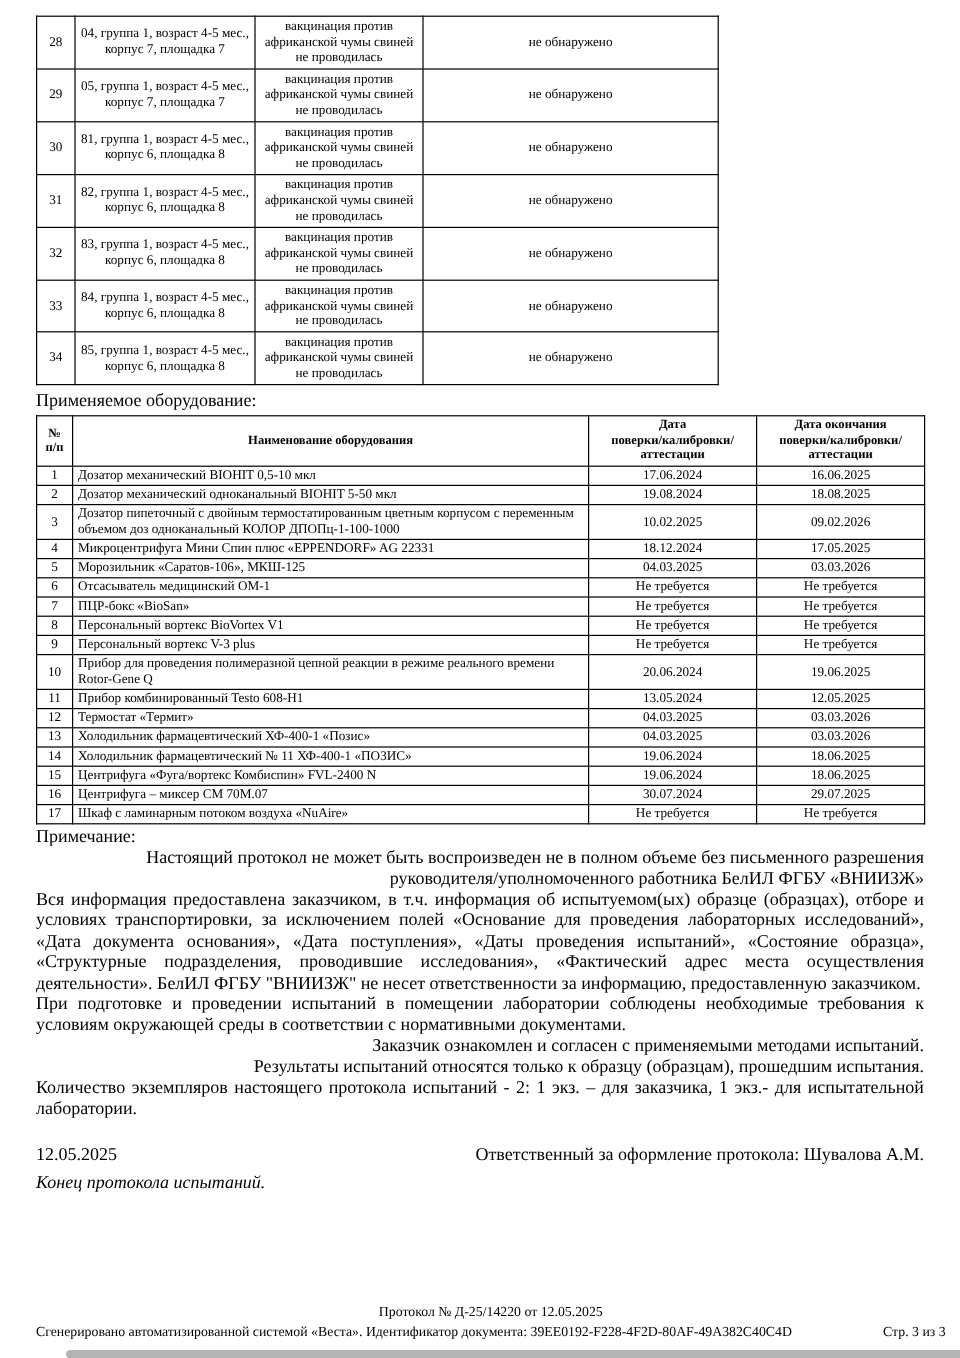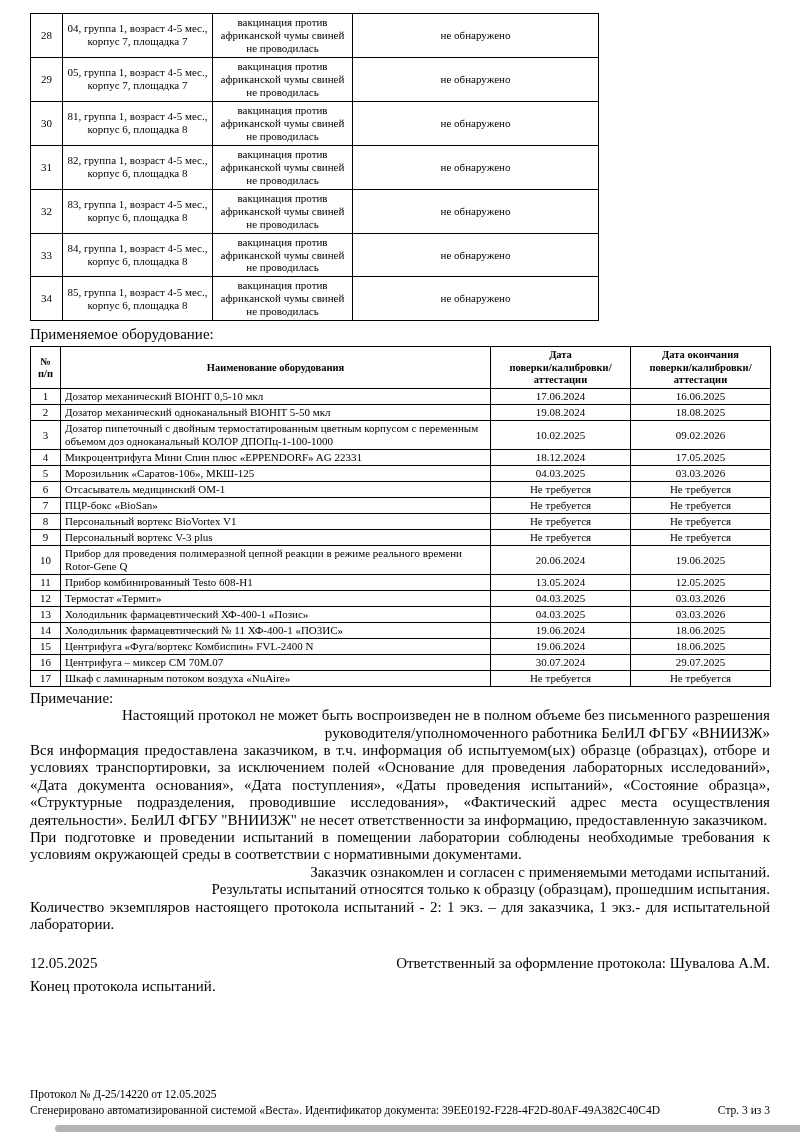--- a/index.html
+++ b/index.html
@@ -25,24 +25,24 @@
   .equip-table td.c { text-align:center; }
   .equip-table td.l { text-align:left; }
 
   
   .notes { font-size:15px; line-height:1.16; margin-top:3px; }
   .notes .para { text-align:justify; }
   .notes .para.short { text-align:right; }
 
   
   .sig-row { display:flex; justify-content:space-between; font-size:15px; margin-top:22px; }
-  .end-line { font-size:15px; margin-top:6px; }
-
-  
-  .footer { position:absolute; left:30px; right:30px; bottom:16px; font-size:11.5px; }
+  .end-line { font-size:15px; margin-top:6px;font-style:italic; }
+
+  
+  .footer { position:absolute; left:30px; right:12px; bottom:16px; font-size:11.5px;text-align:center; }
   .footer-line1 { margin-bottom:4px; }
   .footer-line2 { display:flex; justify-content:space-between; }
 
   .hscrollbar {
     position:absolute; bottom:0; left:55px; right:0; height:7px;
     background:#b4b4b4; border-radius:4px 0 0 4px;
   }
 </style>
 </head>
 <body>

